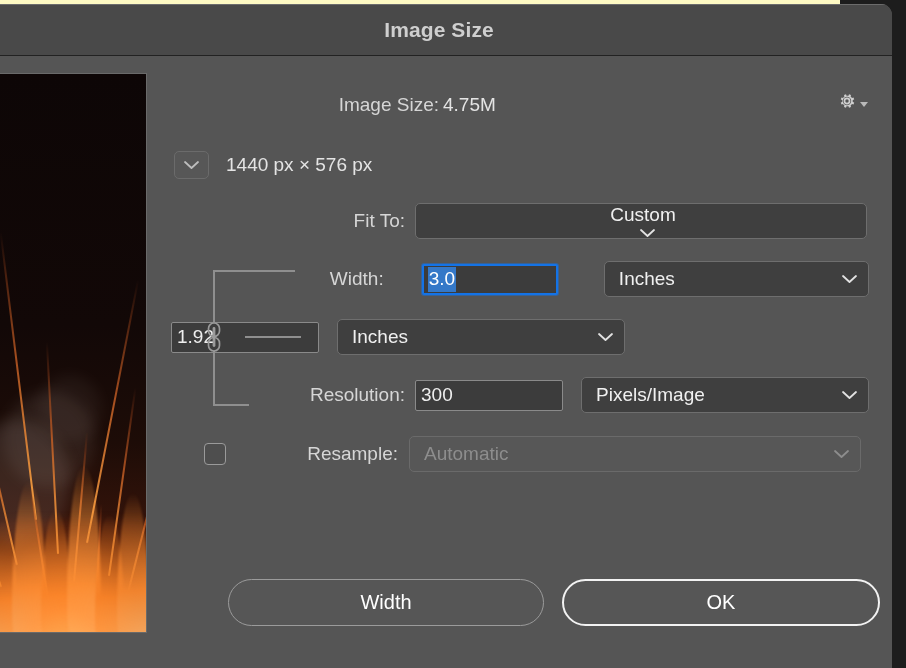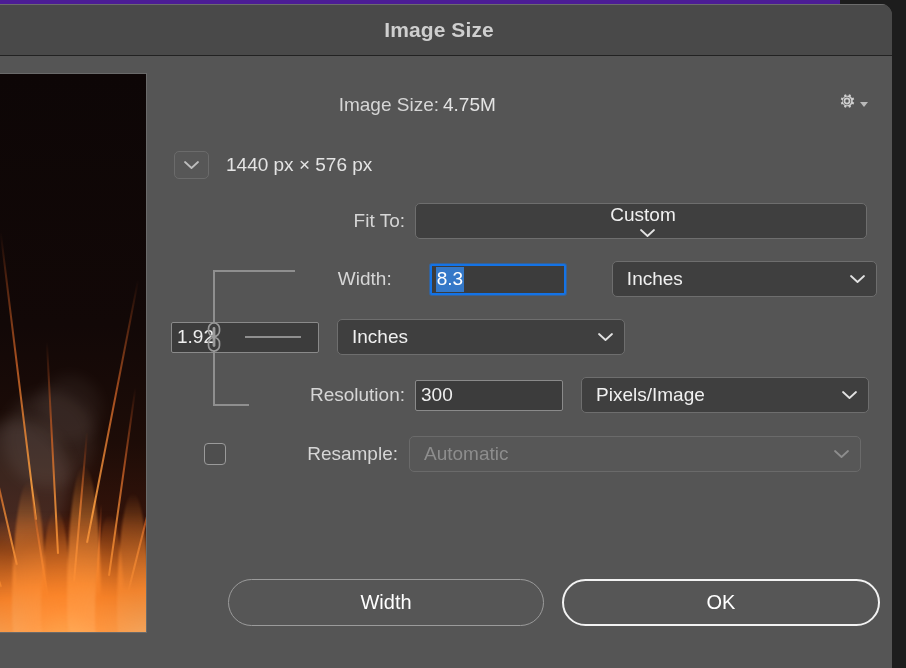--- a/index.html
+++ b/index.html
@@ -9,21 +9,21 @@
     height: 668px;
     overflow: hidden;
     background: #1d1d1d;
     font-family: "Liberation Sans", sans-serif;
   }
 
   #stage {
     position: relative;
     width: 840px;
     height: 668px;
-    background: #4c1d95;
+    background: #fef9c3;
   }
 
   
   .dialog {
     position: absolute;
     left: -14px;
     top: 4px;
     width: 906px;
     height: 668px;
     background: #555555;
@@ -309,24 +309,24 @@
       <div class="row" style="left:0; top:131px; width:708px;">
         <div class="lbl" style="width:244px;">Fit To:</div>
         <div class="sel" style="margin-left:10px; width:452px;flex-direction:column;">
           <span>Custom</span>
           <svg class="chev" width="17" height="10" viewBox="0 0 17 10">
             <polyline points="2,2 8.5,8 15,2" fill="none" stroke="#e2e2e2" stroke-width="1.8" stroke-linecap="round" stroke-linejoin="round"></polyline>
           </svg>
         </div>
       </div>
 
-      <div class="row" style="left:8px; top:189px; width:708px;gap:28px;">
+      <div class="row" style="left:0; top:189px; width:708px;gap:28px;">
         <div class="lbl" style="width:244px;">Width:</div>
         <div class="tinput focused" style="margin-left:10px; width:148px;">
-          <span class="sel-text">8.3</span>
+          <span class="sel-text">3.0</span>
         </div>
         <div class="sel" style="margin-left:18px; width:288px;">
           <span>Inches</span>
           <svg class="chev" width="17" height="10" viewBox="0 0 17 10">
             <polyline points="2,2 8.5,8 15,2" fill="none" stroke="#e2e2e2" stroke-width="1.8" stroke-linecap="round" stroke-linejoin="round"></polyline>
           </svg>
         </div>
       </div>
 
       <div class="row" style="left:0; top:247px; width:708px;">

